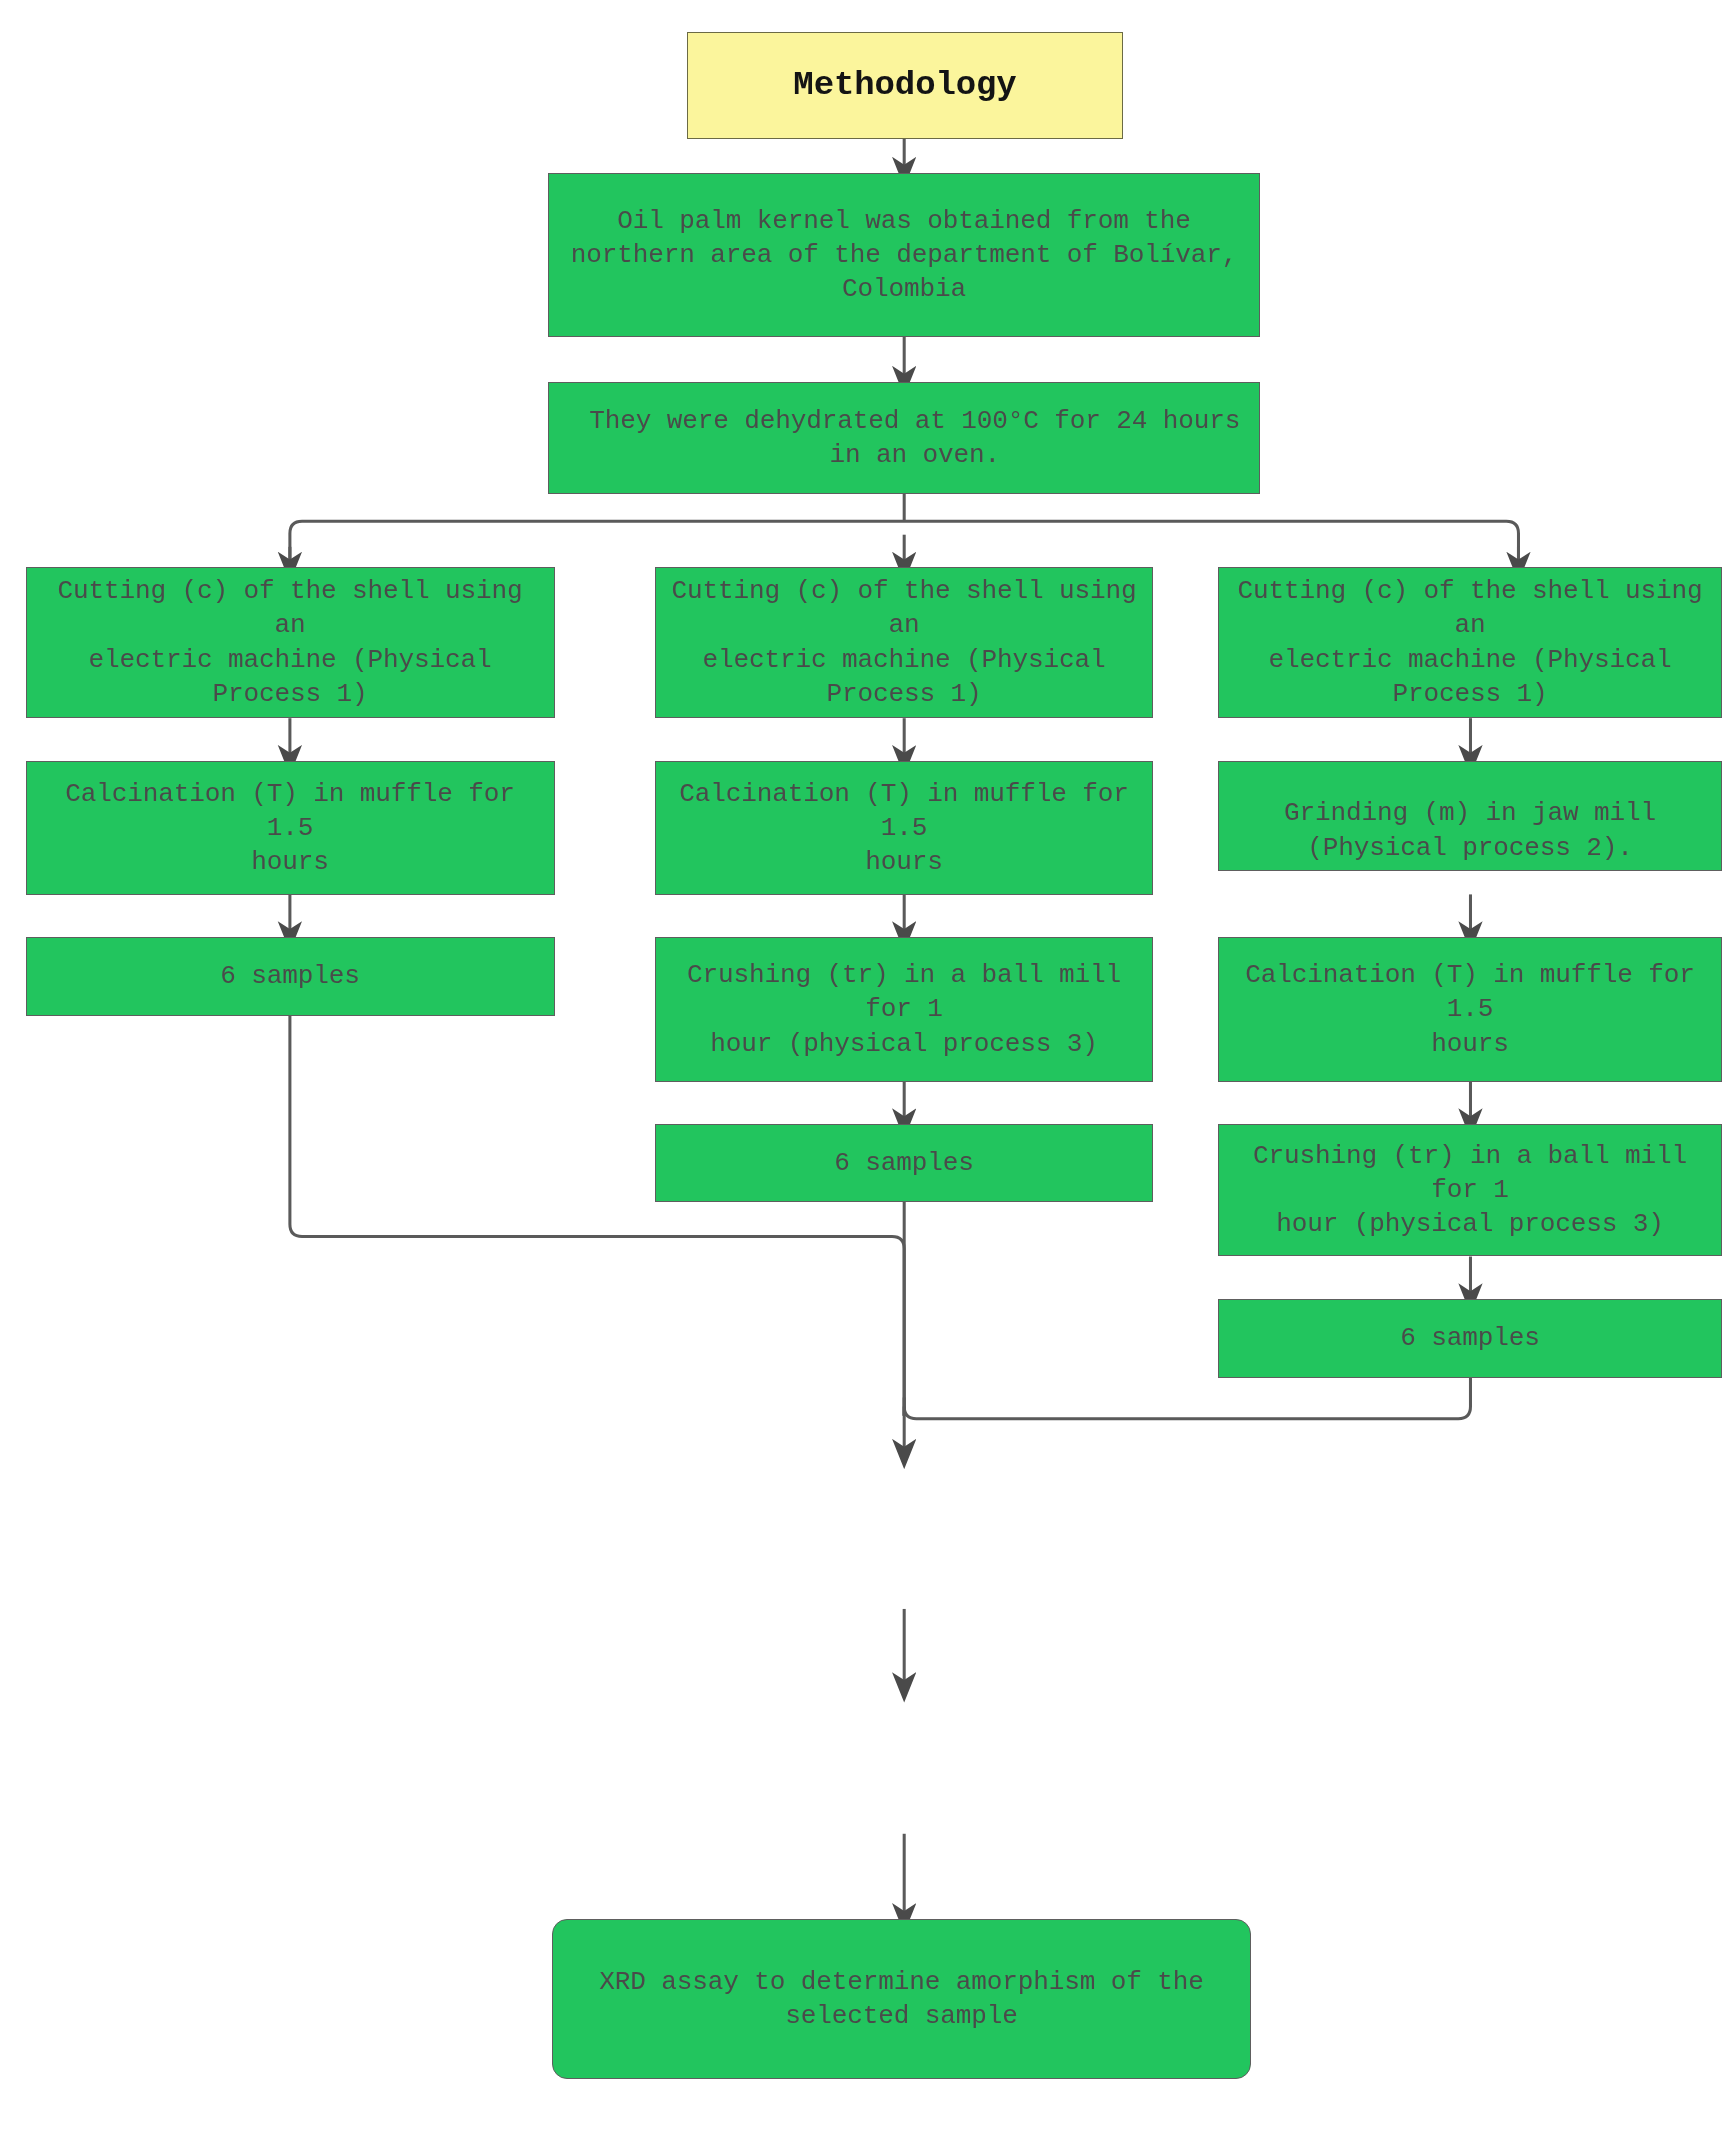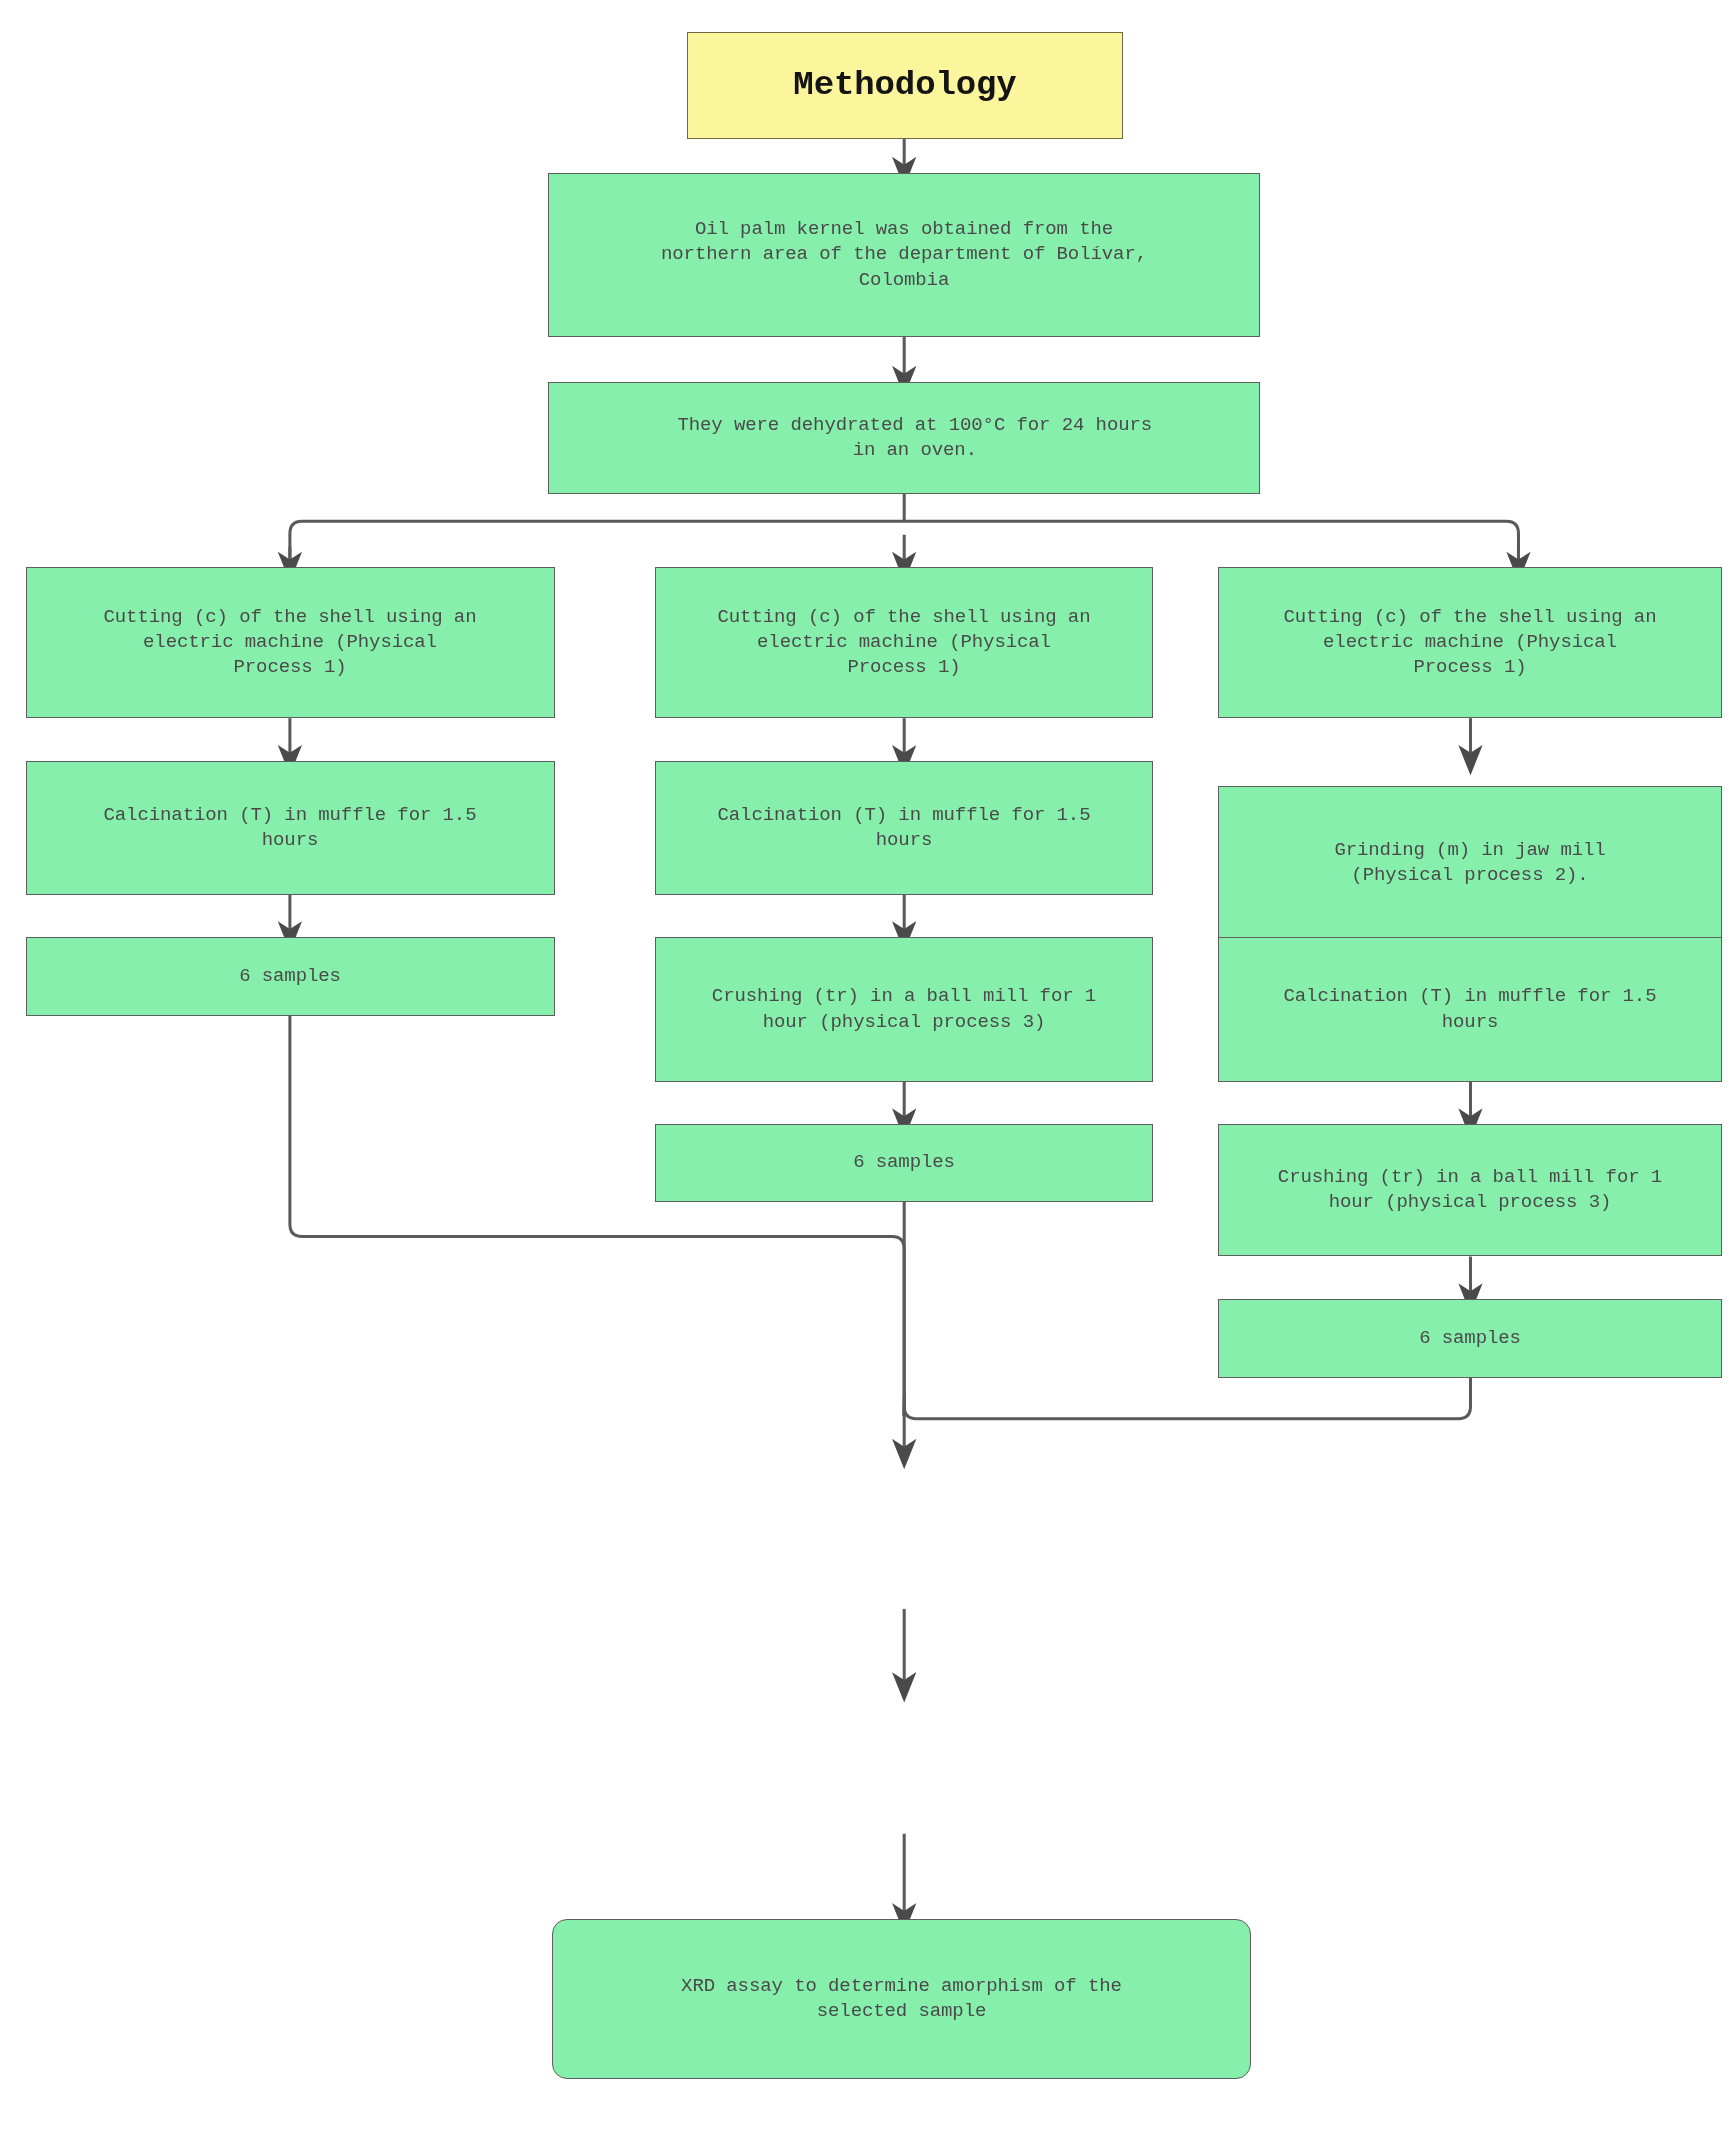--- a/index.html
+++ b/index.html
@@ -21,27 +21,27 @@
     left: 0;
     top: 0;
     width: 1730px;
     height: 2140px;
     pointer-events: none;
   }
   .node {
     position: absolute;
     box-sizing: border-box;
     border: 1.8px solid #5e5e5e;
-    background: #86efac;
+    background: #22c55e;
     display: flex;
     align-items: center;
     justify-content: center;
     text-align: center;
     color: #4a4a4a;
-    font-size: 19px;
+    font-size: 26px;
     line-height: 1.32;
     padding: 4.9px 13.4px;
     letter-spacing: -0.1px;
     z-index: 2;
   }
   .node .txt {
     display: block;
     width: 100%;
     white-space: pre-line;
   }
@@ -169,21 +169,21 @@
   <div class="node" style="left:655px; top:1124px; width:498px; height:78px;">
     <span class="txt">6 samples</span>
   </div>
 
   <div class="node" style="left:1218px; top:567px; width:504px; height:151px;">
     <span class="txt">Cutting (c) of the shell using an
 electric machine (Physical
 Process 1)</span>
   </div>
 
-  <div class="node" style="left:1218px; top:786px; width:504px; height:154px;">
+  <div class="node" style="left:1218px; top:761px; width:504px; height:110px;align-items:flex-end;">
     <span class="txt">Grinding (m) in jaw mill
 (Physical process 2).</span>
   </div>
 
   <div class="node" style="left:1218px; top:937px; width:504px; height:145px;">
     <span class="txt">Calcination (T) in muffle for 1.5
 hours</span>
   </div>
 
   <div class="node" style="left:1218px; top:1124px; width:504px; height:132px;">

